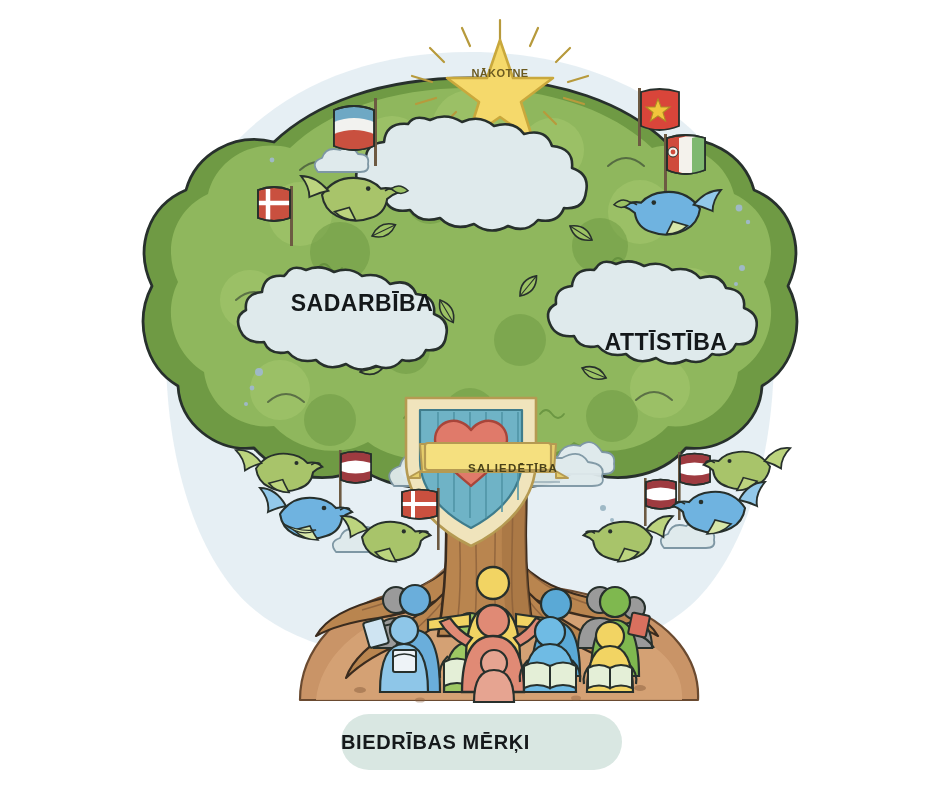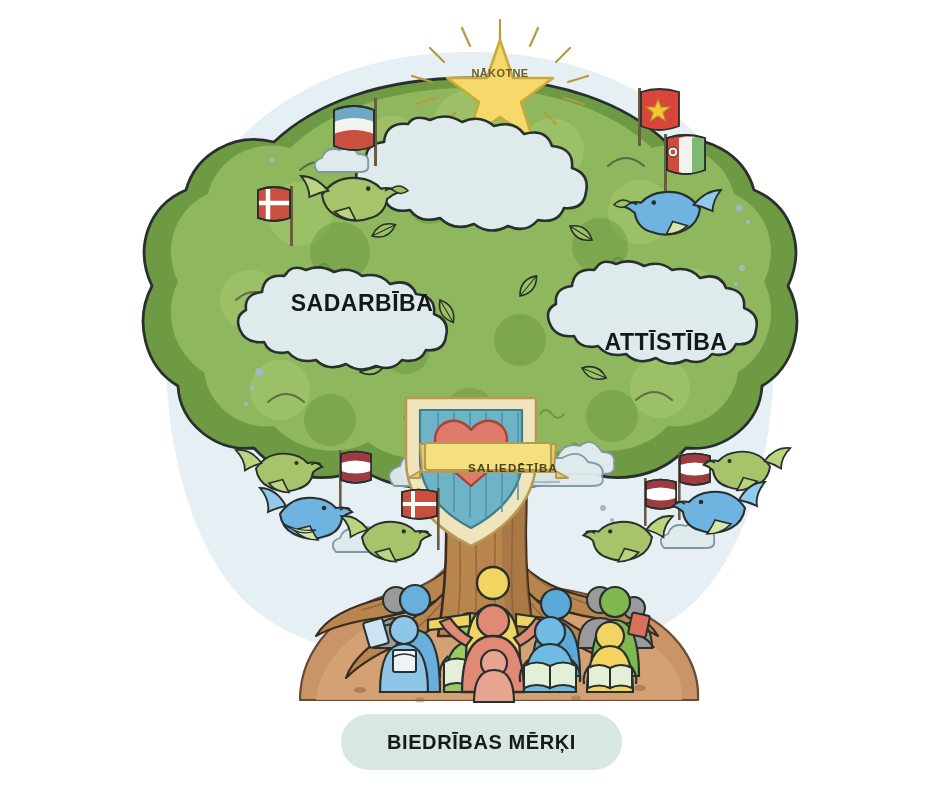--- a/index.html
+++ b/index.html
@@ -41,21 +41,21 @@
   }
   #label-saliedetiba{
     position:absolute;left:443px;top:458px;width:140px;height:20px;
     display:flex;align-items:center;justify-content:center;
     font-size:11.5px;font-weight:700;letter-spacing:1.2px;
     color:#4a421a;white-space:nowrap;
   }
   #bottom-banner{
     position:absolute;left:341px;top:714px;width:281px;height:56px;
     background:#d9e7e2;border-radius:28px;
-    display:flex;align-items:center;justify-content:center;
+    display:flex;align-items:center;
   }
   #bottom-banner-text{
     font-size:20px;font-weight:700;letter-spacing:.6px;color:#15191b;
     white-space:nowrap;
   }
 </style>
 </head>
 <body>
 
 <div id="poster">

